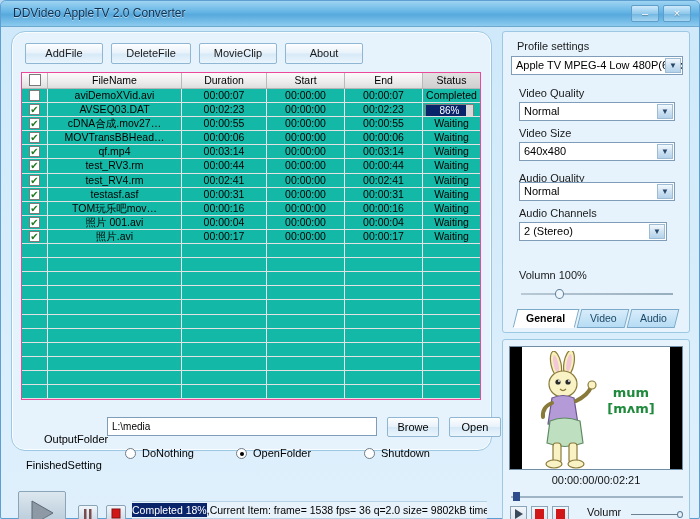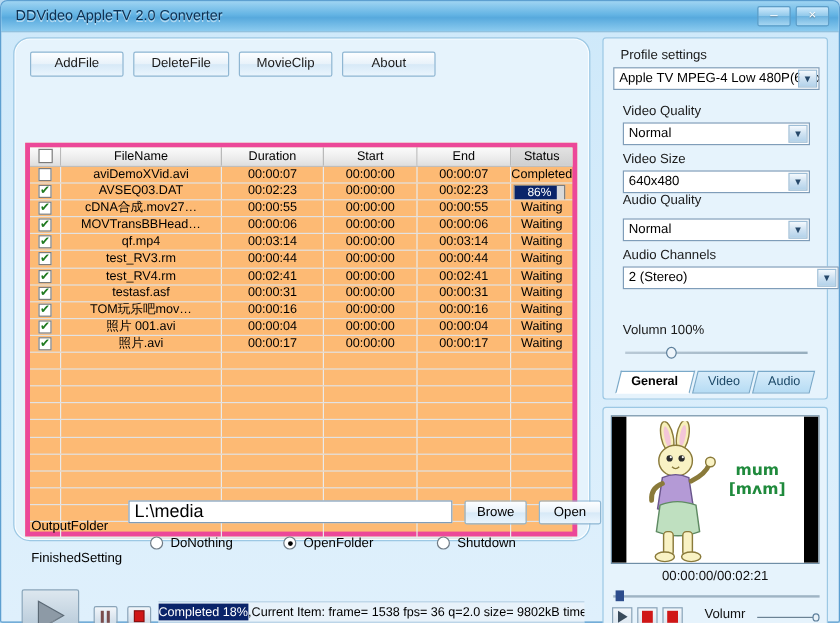--- a/index.html
+++ b/index.html
@@ -59,21 +59,21 @@
     cursor:pointer;
   }
   #b-add { left:13px; width:78px; }
   #b-del { left:99px; width:80px; }
   #b-clip { left:187px; width:78px; }
   #b-about { left:273px; width:78px; }
 
   
   #filelist {
     position:absolute; left:9px; top:40px; width:460px; height:328px;
-    background:#fdba74; border:4px solid #ec4899;margin-top:47px;
+    background:#14b8a6; border:1px solid #ec4899;
   }
   #lv-head { display:flex; height:16px; background:#e8e8e8; border-bottom:1px solid #b5b5b5; }
   .hcell {
     font-size:10.5px; color:#000; text-align:center; line-height:15px;
     background:linear-gradient(to bottom,#fbfbfb,#ececec 60%,#dedede);
     border-right:1px solid #b9b9b9;
     overflow:hidden; white-space:nowrap;
   }
   .hcell.sel { background:linear-gradient(to bottom,#e2e2e2,#cfcfcf); }
   .c-chk { width:26px; }
@@ -104,25 +104,25 @@
     position:relative; height:20px; margin:1px 6px 0 2px;
     background:#d9d9d9; border:1px solid #7f7f7f;
   }
   .pbar-fill { position:absolute; left:0; top:0; bottom:0; background:#0a246a; }
   .pbar-txt {
     position:absolute; left:0; right:0; top:0; line-height:11px;
     font-size:10px; color:#fff; text-align:center;
   }
 
   
-  #of-label { position:absolute; left:14px; top:390px; font-size:11px; color:#000;margin-top:11px; }
+  #of-label { position:absolute; left:32px; top:390px; font-size:11px; color:#000;margin-top:11px; }
   #of-input {
     position:absolute; left:95px; top:385px; width:270px; height:19px;
     background:#fff; border:1px solid #7f9db9;
-    font-size:15px; color:#000; line-height:17px; padding-left:4px;
+    font-size:10px; color:#000; line-height:17px; padding-left:4px;
     font-family:"Liberation Sans", sans-serif;
   }
   .smallbtn {
     position:absolute; top:385px; height:20px; width:52px;
     background:linear-gradient(to bottom,#fdfeff,#e8f2fa 48%,#d7e9f7 52%,#eaf5fd);
     border:1px solid #8fb6d2; border-radius:2px;
     font-size:11px; text-align:center; line-height:18px; cursor:pointer;
   }
   #b-browse { left:375px; }
   #b-open { left:437px; }
@@ -526,28 +526,28 @@
         <span>Normal</span>
         <span class="arrow">▼</span>
       </div>
 
       <div class="rlabel" style="left:16px; top:95px;">Video Size</div>
       <div class="combo" style="left:16px; top:110px; width:156px;">
         <span>640x480</span>
         <span class="arrow">▼</span>
       </div>
 
-      <div class="rlabel" style="left:16px; top:129px;">Audio Quality</div>
+      <div class="rlabel" style="left:16px; top:140px;">Audio Quality</div>
       <div class="combo" style="left:16px; top:150px; width:156px;">
         <span>Normal</span>
         <span class="arrow">▼</span>
       </div>
 
       <div class="rlabel" style="left:16px; top:175px;">Audio Channels</div>
-      <div class="combo" style="left:16px; top:190px; width:180px;">
+      <div class="combo" style="left:16px; top:190px; width:148px;">
         <span>2 (Stereo)</span>
         <span class="arrow">▼</span>
       </div>
 
       <div class="rlabel" style="left:16px; top:237px;">Volumn 100%</div>
       <div id="vol-slider">
         <div id="vol-track"></div>
         <div id="vol-knob"></div>
       </div>
 

